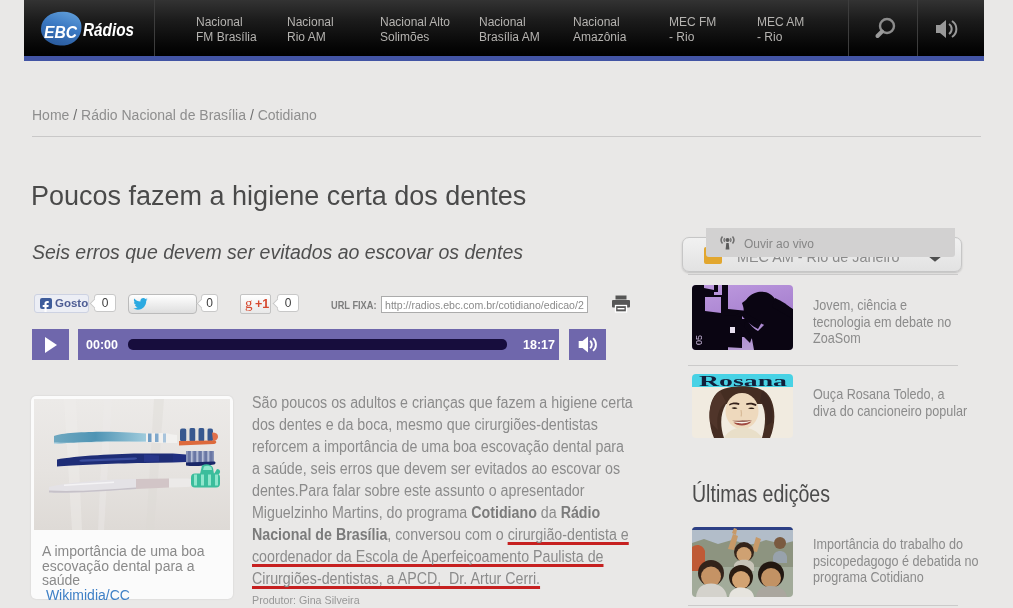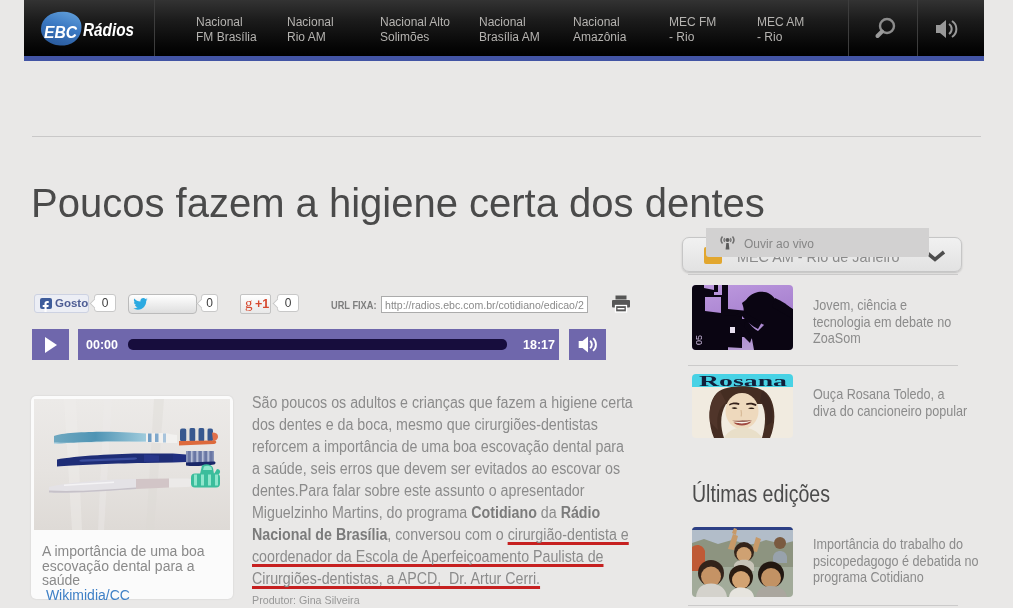--- a/index.html
+++ b/index.html
@@ -11,21 +11,21 @@
   
   #header{left:24px;top:0;width:960px;height:56px;background:linear-gradient(180deg,#333333 0%,#1c1c1c 35%,#070707 80%,#000 100%);}
   .hsep{position:absolute;top:0;width:1px;height:56px;background:#3d3d3d;}
   .nav{position:absolute;top:15px;font-size:12px;line-height:15px;color:#b5b3b0;white-space:nowrap;}
 
   
   #crumb{left:32px;top:107px;font-size:14px;color:#8e8e8e;}
   #crumb .sl{color:#6e6e6e;}
   #hr1{left:32px;top:136px;width:949px;height:1px;background:#c9c8c8;}
 
-  #title{left:31px;top:181px;font-size:40px;color:#4a4a4a;letter-spacing:0;}
+  #title{left:31px;top:181px;font-size:27px;color:#4a4a4a;letter-spacing:0;}
   #subtitle{left:32px;top:241px;font-size:19.5px;font-style:italic;color:#4f4f4f;}
 
   
   .cbox{position:absolute;top:294px;height:16px;background:#fff;border:1px solid #c8c8c8;border-radius:3px;font-size:12px;color:#3c3c3c;text-align:center;line-height:16px;}
   .notch{position:absolute;left:-4px;top:5px;width:6px;height:6px;background:#fff;border-left:1px solid #c8c8c8;border-bottom:1px solid #c8c8c8;transform:rotate(45deg);}
   #fbbtn{left:34px;top:294px;width:53px;height:17px;background:#eceef5;border:1px solid #cdd2e2;border-radius:3px;}
   #fbbtn .f{position:absolute;left:5px;top:3px;width:12px;height:11px;background:#3e5c9a;border-radius:2px;}
   #fbbtn .txt{position:absolute;left:20px;top:2px;font-size:11.5px;font-weight:bold;color:#4e5d94;}
   #twbtn{left:128px;top:294px;width:67px;height:18px;background:linear-gradient(#ffffff,#dedede);border:1px solid #bbb;border-radius:4px;}
   #twbtn .txt{position:absolute;left:21px;top:2px;font-size:12px;font-weight:bold;color:#333;margin-top:46px;}
@@ -49,21 +49,21 @@
   
   #para{left:252px;top:392px;font-size:16px;line-height:22px;color:#8b8b8b;white-space:nowrap;transform:scaleX(0.89);transform-origin:0 0;}
   #para b{color:#7b7b7b;}
   #para a{color:#8b8b8b;text-decoration:underline;text-decoration-color:#c62020;text-decoration-thickness:2.5px;text-underline-offset:1.5px;text-decoration-skip-ink:none;}
   #prod{left:252px;top:594px;font-size:11.5px;color:#979797;transform:scaleX(0.93);transform-origin:0 0;}
 
   
   #dropdown{left:682px;top:193px;width:280px;height:35px;background:linear-gradient(#f1f1f1,#e2e2e2);border:1px solid #c6c6c6;border-radius:7px;box-shadow:0 1px 2px rgba(0,0,0,0.18);box-sizing:border-box;margin-top:44px;}
   #dropdown .sq{position:absolute;left:21px;top:9px;width:18px;height:17px;background:#e2a72f;border-radius:2px;}
   #dropdown .txt{position:absolute;left:54px;top:10px;font-size:15px;color:#8a8a8a;transform:scaleX(0.96);transform-origin:0 0;white-space:nowrap;}
-  #ouvir{left:706px;top:228px;width:223px;height:29px;background:#d2d1d1;border-radius:0 0 3px 3px;}
+  #ouvir{left:706px;top:228px;width:249px;height:29px;background:#d2d1d1;border-radius:0 0 3px 3px;}
   #ouvir .txt{position:absolute;left:38px;top:9px;font-size:12px;color:#868686;}
   .ssep{position:absolute;left:688px;width:270px;height:1px;background:#cbcaca;}
   .thumb{position:absolute;left:692px;width:101px;border-radius:4px;overflow:hidden;}
   .sitext{position:absolute;left:813px;font-size:14.5px;line-height:16.5px;color:#8b8b8b;transform:scaleX(0.87);transform-origin:0 0;white-space:nowrap;}
   #ultimas{left:692px;top:481px;font-size:23px;color:#4b4b4b;transform:scaleX(0.85);transform-origin:0 0;white-space:nowrap;}
 </style>
 </head>
 <body>
 <div id="page">
 
@@ -100,23 +100,25 @@
     </svg>
 
     <svg class="abs" style="left:910px;top:18px;" width="26" height="22" viewBox="0 0 26 22">
       <path d="M2 7 h4 l6 -5 v18 l-6 -5 h-4 Z" fill="#999"></path>
       <path d="M15 6 a6 6 0 0 1 0 10" fill="none" stroke="#999" stroke-width="2"></path>
       <path d="M18 3 a9.5 9.5 0 0 1 0 16" fill="none" stroke="#999" stroke-width="2"></path>
     </svg>
   </div>
   <div class="abs" style="left:24px;top:56px;width:960px;height:5px;background:#4254a4;"></div>
 
+  <div id="crumb" class="abs">Home <span class="sl">/</span> Rádio Nacional de Brasília <span class="sl">/</span> Cotidiano</div>
   <div id="hr1" class="abs"></div>
 
   <div id="title" class="abs">Poucos fazem a higiene certa dos dentes</div>
+  <div id="subtitle" class="abs">Seis erros que devem ser evitados ao escovar os dentes</div>
 
   <div id="fbbtn" class="abs">
     <div class="f">
       <svg width="12" height="11" viewBox="0 0 12 11">
           <path d="M6.6 11 V6 h1.8 l0.3-2 H6.6 V2.9 c0-0.6 0.2-1 1-1 h1.1 V0.1 C8.5 0.06 7.8 0 7.1 0 5.5 0 4.5 1 4.5 2.7 V4 H2.7 v2 h1.8 v5 Z" fill="#fff"></path>
         </svg>
     </div>
     <div class="txt">Gosto</div>
   </div>
   <div class="cbox" style="left:94px;width:20px;"><div class="notch"></div>0</div>

